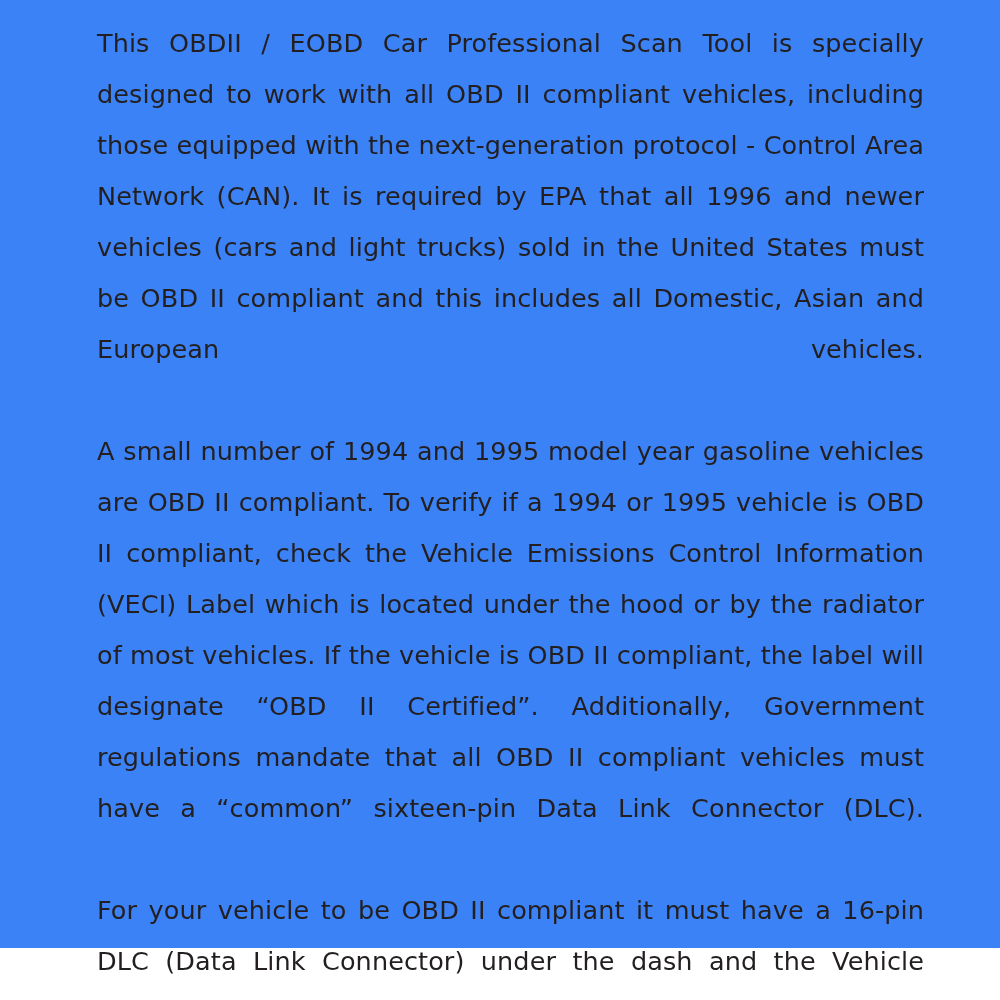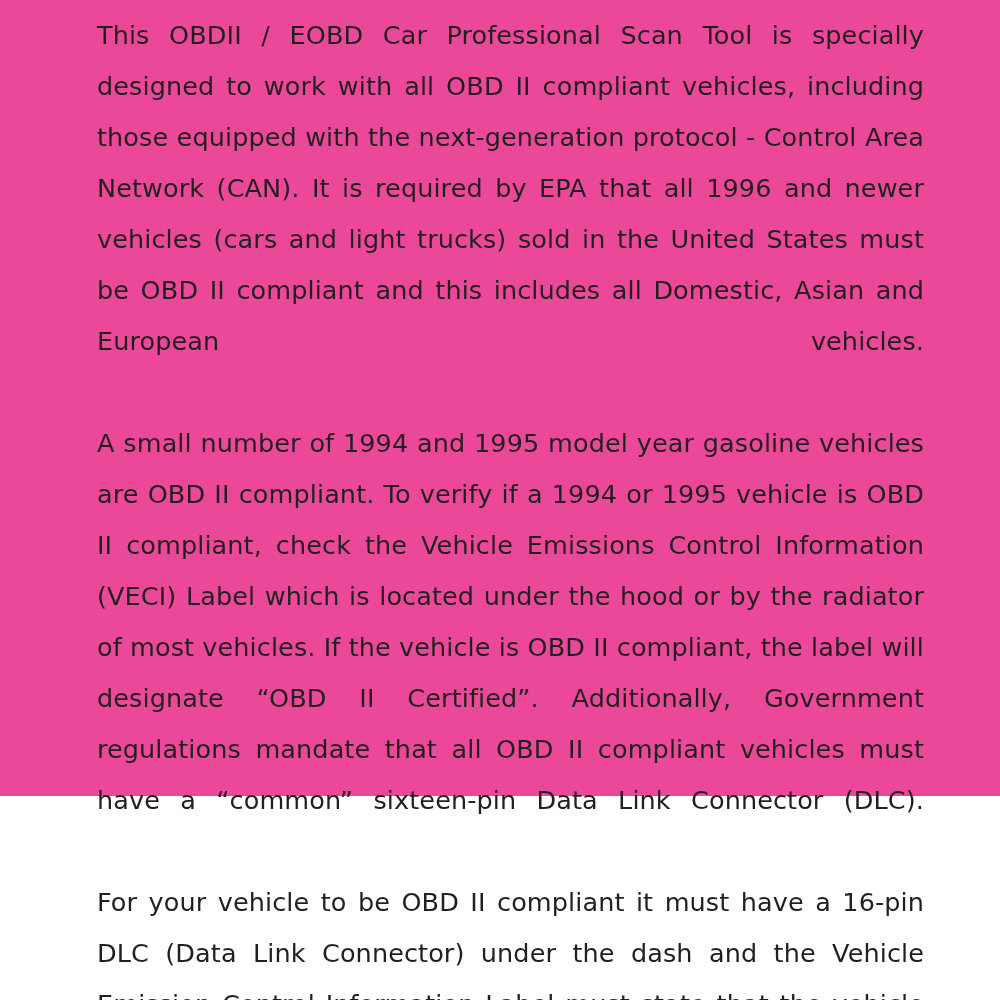--- a/index.html
+++ b/index.html
@@ -10,23 +10,23 @@
   body {
     width: 1000px;
     height: 1000px;
     font-family: "DejaVu Sans", sans-serif;
     color: #231f20;
     overflow: hidden;
   }
   .page {
     box-sizing: border-box;
     width: 1000px;
-    height: 796px;
-    padding: 10px 76px 0 97px;
-    background: #ec4899;
+    height: 948px;
+    padding: 18px 76px 0 97px;
+    background: #3b82f6;
   }
   .doc-body {
     display: block;
   }
   .para {
     margin: 0 0 0 0;
     font-size: 25.5px;
     line-height: 51px;
     text-align: justify;
     text-justify: inter-word;

